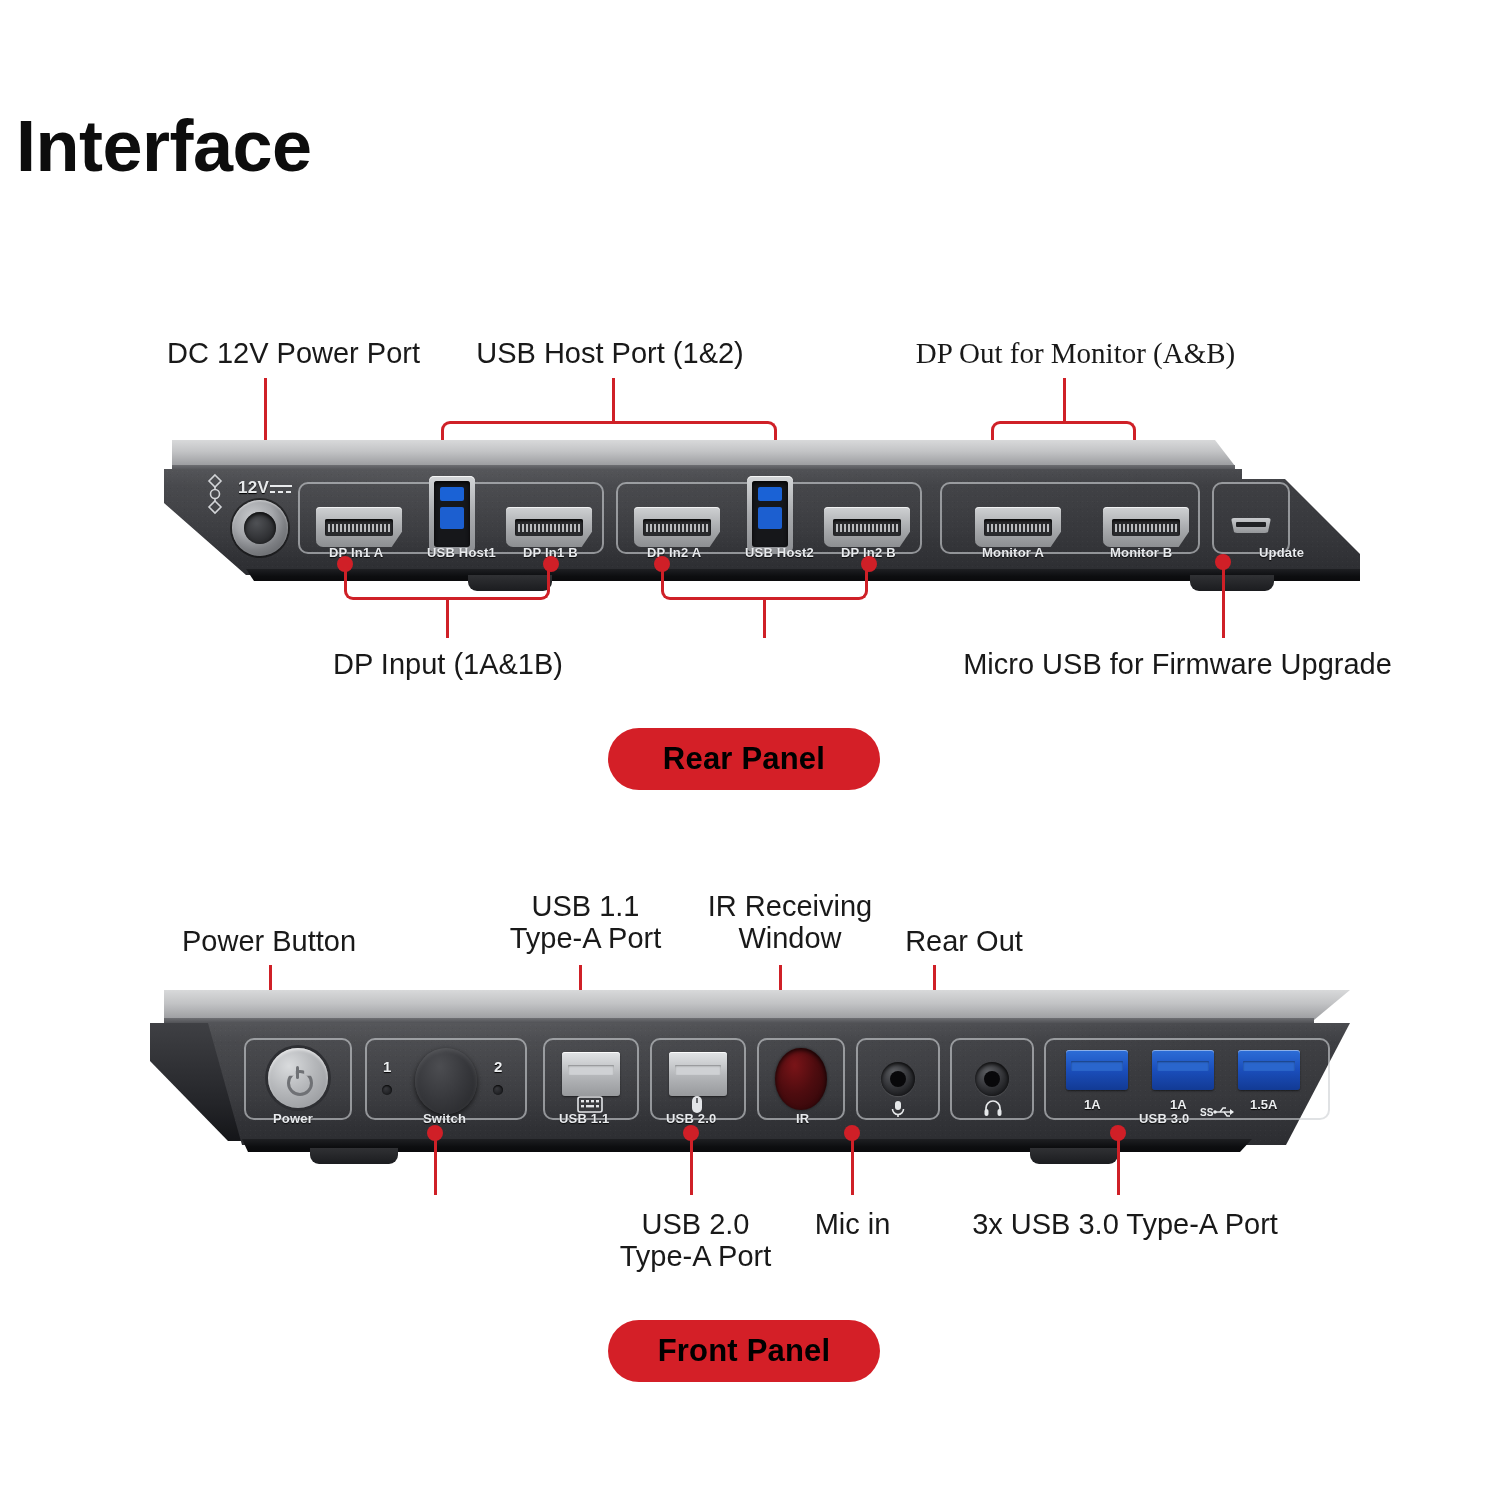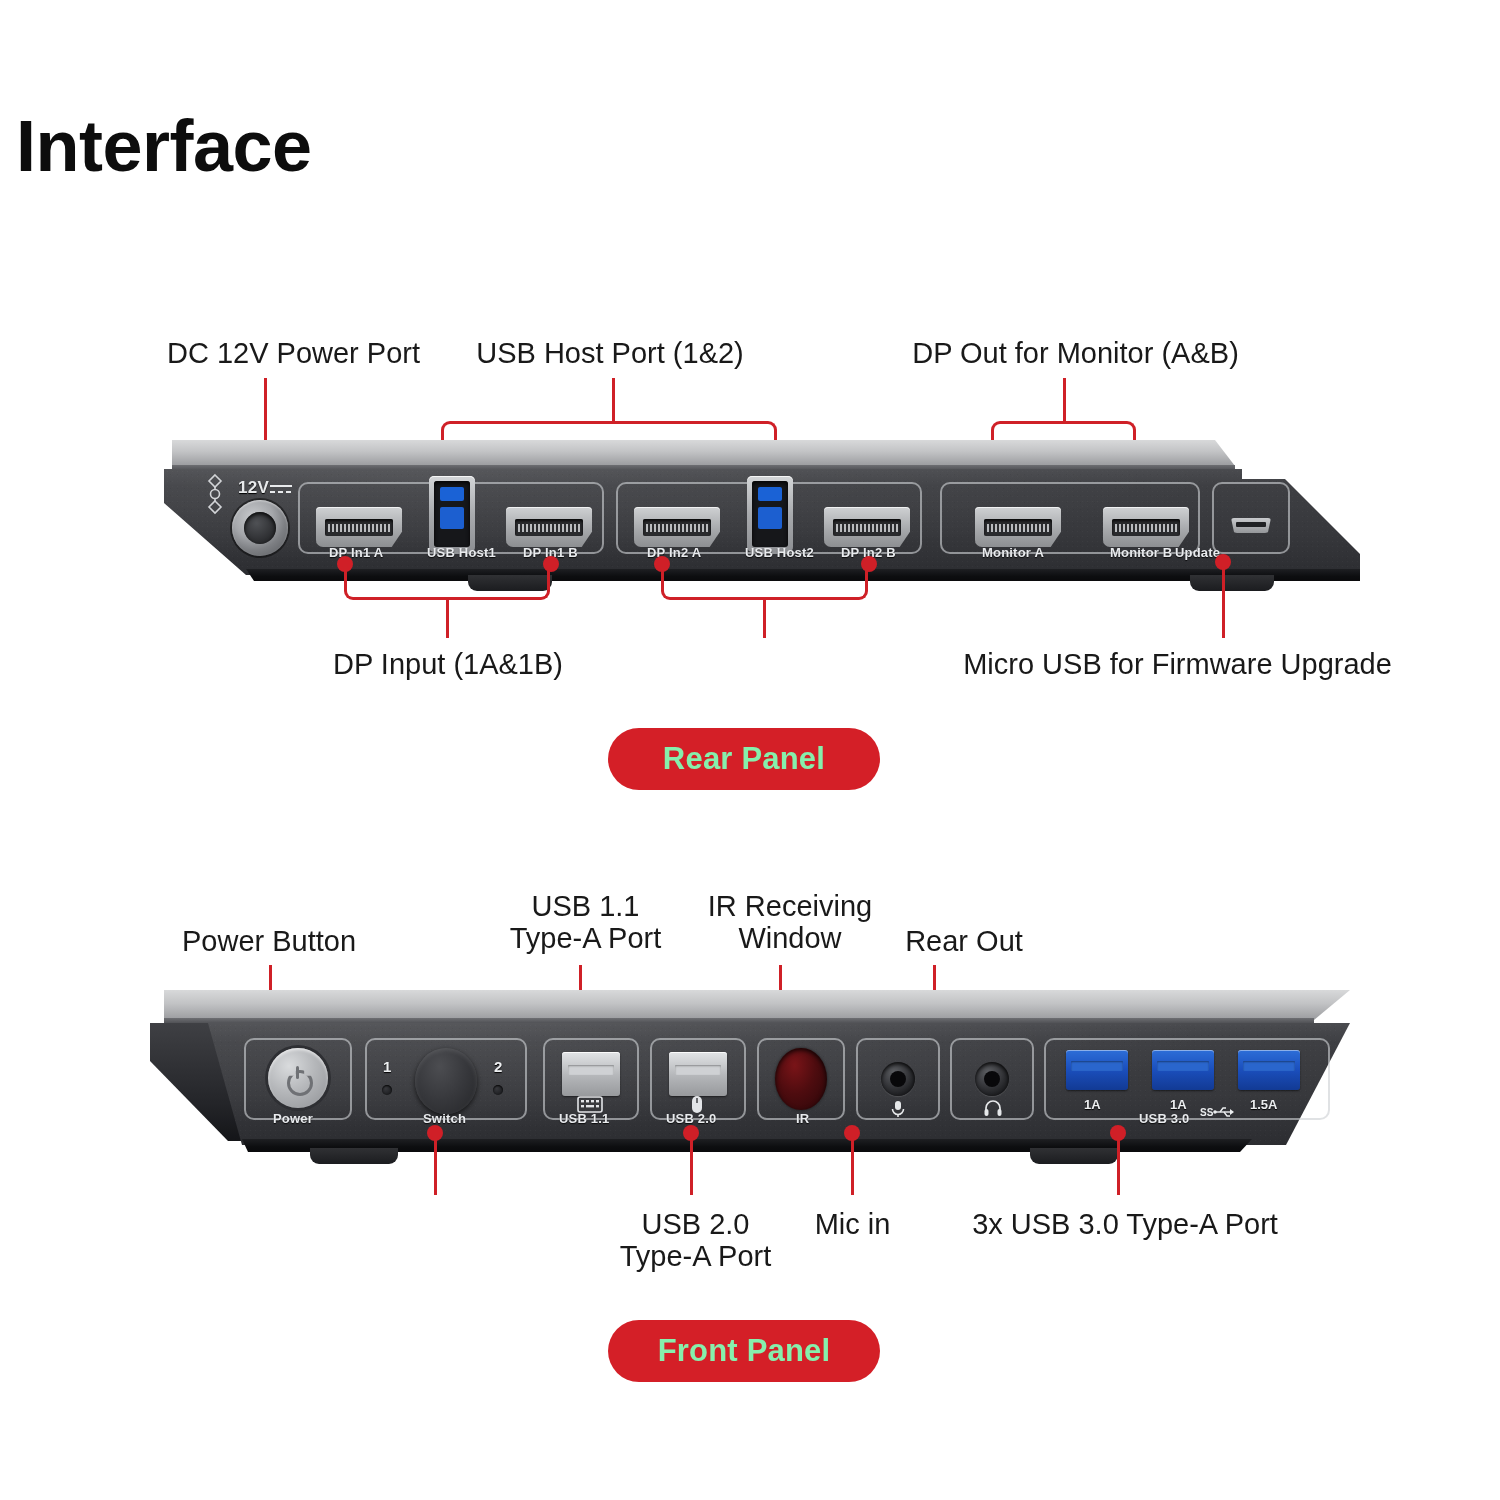--- a/index.html
+++ b/index.html
@@ -49,21 +49,21 @@
   .bracket.down { border-top: 3px solid #cf2027; border-bottom: none;
                   border-bottom-left-radius: 0; border-bottom-right-radius: 0; }
   .bracket.up   { border-bottom: 3px solid #cf2027; border-top: none;
                   border-top-left-radius: 0; border-top-right-radius: 0; }
 
   
   .panel-badge {
     position: absolute;
     height: 62px; border-radius: 31px;
     background: #d41f27;
-    color: #86efac;
+    color: #000000;
     font-size: 31px; font-weight: 700;
     display: flex; align-items: center; justify-content: center;
     letter-spacing: 0.2px;
   }
 
   
   .device { position: absolute; }
 
   .dev-top {               
     position: absolute; left: 0; top: 0; height: 26px;
@@ -274,21 +274,21 @@
 </style>
 </head>
 <body>
 
 <div id="stage">
 
   <div class="page-title">Interface</div>
 
   <div class="callout" style="left:120px; top:337px; width:300px;text-align:right;">DC 12V Power Port</div>
   <div class="callout" style="left:455px; top:337px; width:310px;">USB Host Port (1&amp;2)</div>
-  <div class="callout" style="left:878px; top:337px; width:395px;">DP Out for Monitor (A&amp;B)</div>
+  <div class="callout" style="left:878px; top:337px; width:395px;font-family:Liberation Serif, serif;">DP Out for Monitor (A&amp;B)</div>
 
   <div class="lead-v" style="left:264px; top:378px; height:90px;"></div>
   <div class="lead-dot" style="left:258px; top:462px;"></div>
 
   <div class="lead-v" style="left:612px; top:378px; height:45px;"></div>
   <div class="bracket down" style="left:441px; top:421px; width:336px; height:46px;"></div>
   <div class="lead-dot" style="left:434px; top:460px;"></div>
   <div class="lead-dot" style="left:770px; top:460px;"></div>
 
   <div class="lead-v" style="left:1063px; top:378px; height:45px;"></div>
@@ -366,21 +366,21 @@
         <div class="dp-in"></div>
       </div>
     <div class="dp" style="left:953px; top:67px;">
         <div class="dp-in"></div>
       </div>
     <div class="grp-label masked" style="left:827px; top:105px;">Monitor A</div>
     <div class="grp-label masked" style="left:955px; top:105px;">Monitor B</div>
 
     <div class="grp" style="left:1062px; top:42px; width:78px; height:72px;"></div>
     <div class="microusb" style="left:1081px; top:78px;"></div>
-    <div class="grp-label masked" style="left:1020px; top:105px;">Update</div>
+    <div class="grp-label masked" style="left:1104px; top:105px;">Update</div>
   </div>
 
   <div class="lead-dot" style="left:337px; top:556px;"></div>
   <div class="lead-dot" style="left:543px; top:556px;"></div>
   <div class="bracket up" style="left:344px; top:564px; width:206px; height:36px;"></div>
   <div class="lead-v" style="left:446px; top:598px; height:40px;"></div>
 
   <div class="lead-dot" style="left:654px; top:556px;"></div>
   <div class="lead-dot" style="left:861px; top:556px;"></div>
   <div class="bracket up" style="left:661px; top:564px; width:207px; height:36px;"></div>

